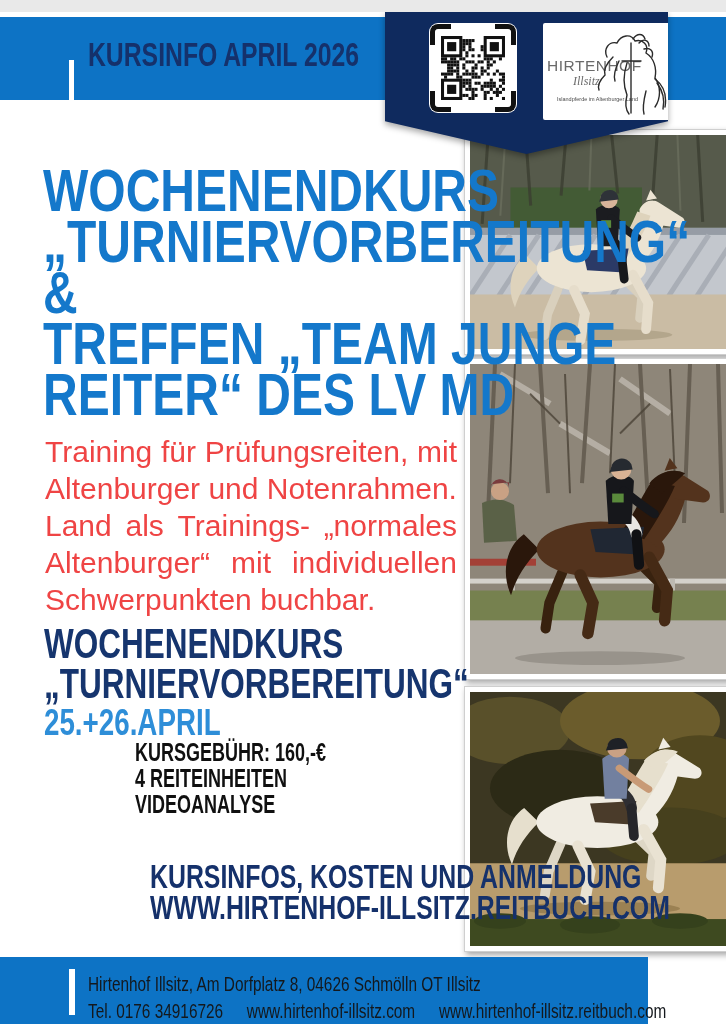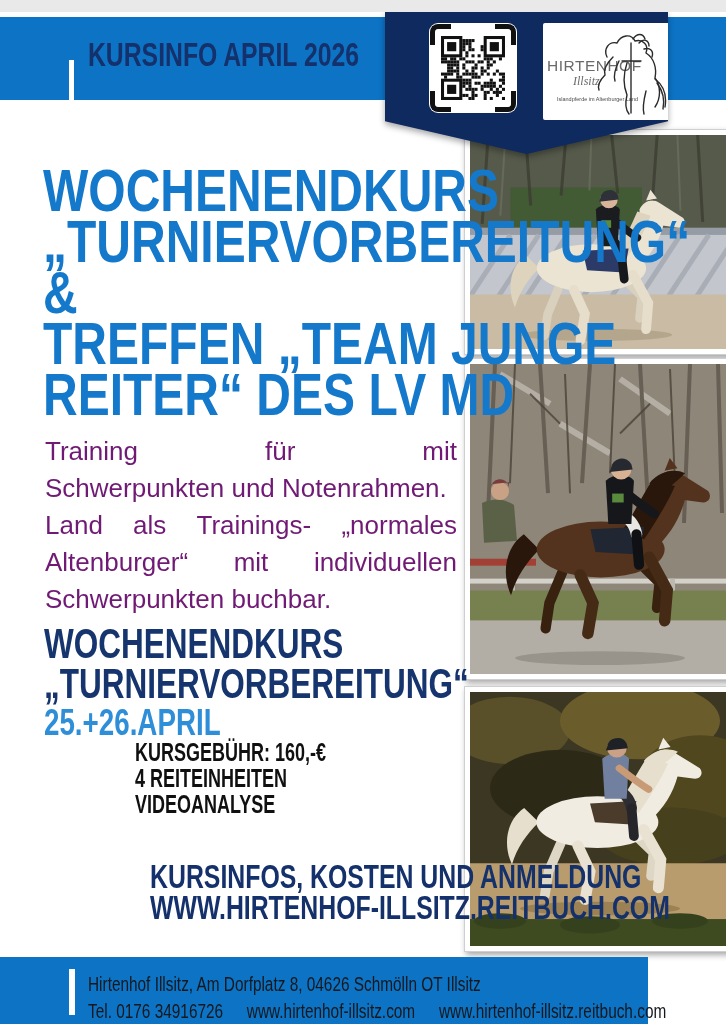--- a/index.html
+++ b/index.html
@@ -33,21 +33,21 @@
   .photo1{top:117px;height:214px;}
   .photo2{top:346px;height:310px;}
   .photo3{top:674px;height:254px;}
   .photo svg{display:block;width:100%;height:100%;}
 
   
   .headline{position:absolute;left:43px;top:153px;z-index:6;color:#1478cb;font-weight:bold;
             font-size:60px;line-height:51px;white-space:nowrap;transform:scaleX(.8);transform-origin:0 0;}
 
   
-  .intro{position:absolute;left:45px;top:421px;width:412px;z-index:6;color:#701a75;font-size:26px;}
+  .intro{position:absolute;left:45px;top:421px;width:412px;z-index:6;color:#ef4444;font-size:30px;}
   .bline{height:37px;line-height:37px;white-space:nowrap;}
   .bline.just{display:flex;justify-content:space-between;}
 
   
   .subhead{position:absolute;left:44px;top:612px;z-index:6;color:#16356e;font-weight:bold;font-size:42px;
            line-height:40px;white-space:nowrap;transform:scaleX(.75);transform-origin:0 0;}
   .date{position:absolute;left:44px;top:690px;z-index:6;color:#2e8ed8;font-weight:bold;font-size:37px;
         white-space:nowrap;transform:scaleX(.75);transform-origin:0 0;}
   .fees{position:absolute;left:135px;top:727px;z-index:6;color:#101010;font-weight:bold;font-size:25px;
         line-height:26px;white-space:nowrap;transform:scaleX(.72);transform-origin:0 0;}
@@ -409,23 +409,24 @@
     <div>„TURNIERVORBEREITUNG“</div>
     <div>&amp;</div>
     <div>TREFFEN „TEAM JUNGE</div>
     <div>REITER“ DES LV MD</div>
   </div>
 
   <div class="intro" id="body-lines">
       <div class="bline just">
         <span>Training</span>
         <span>für</span>
+        <span>Prüfungsreiten,</span>
         <span>mit</span>
       </div>
-      <div class="bline">Schwerpunkten und Notenrahmen.</div>
+      <div class="bline">Altenburger und Notenrahmen.</div>
       <div class="bline just">
         <span>Land</span>
         <span>als</span>
         <span>Trainings-</span>
         <span>„normales</span>
       </div>
       <div class="bline just">
         <span>Altenburger“</span>
         <span>mit</span>
         <span>individuellen</span>

